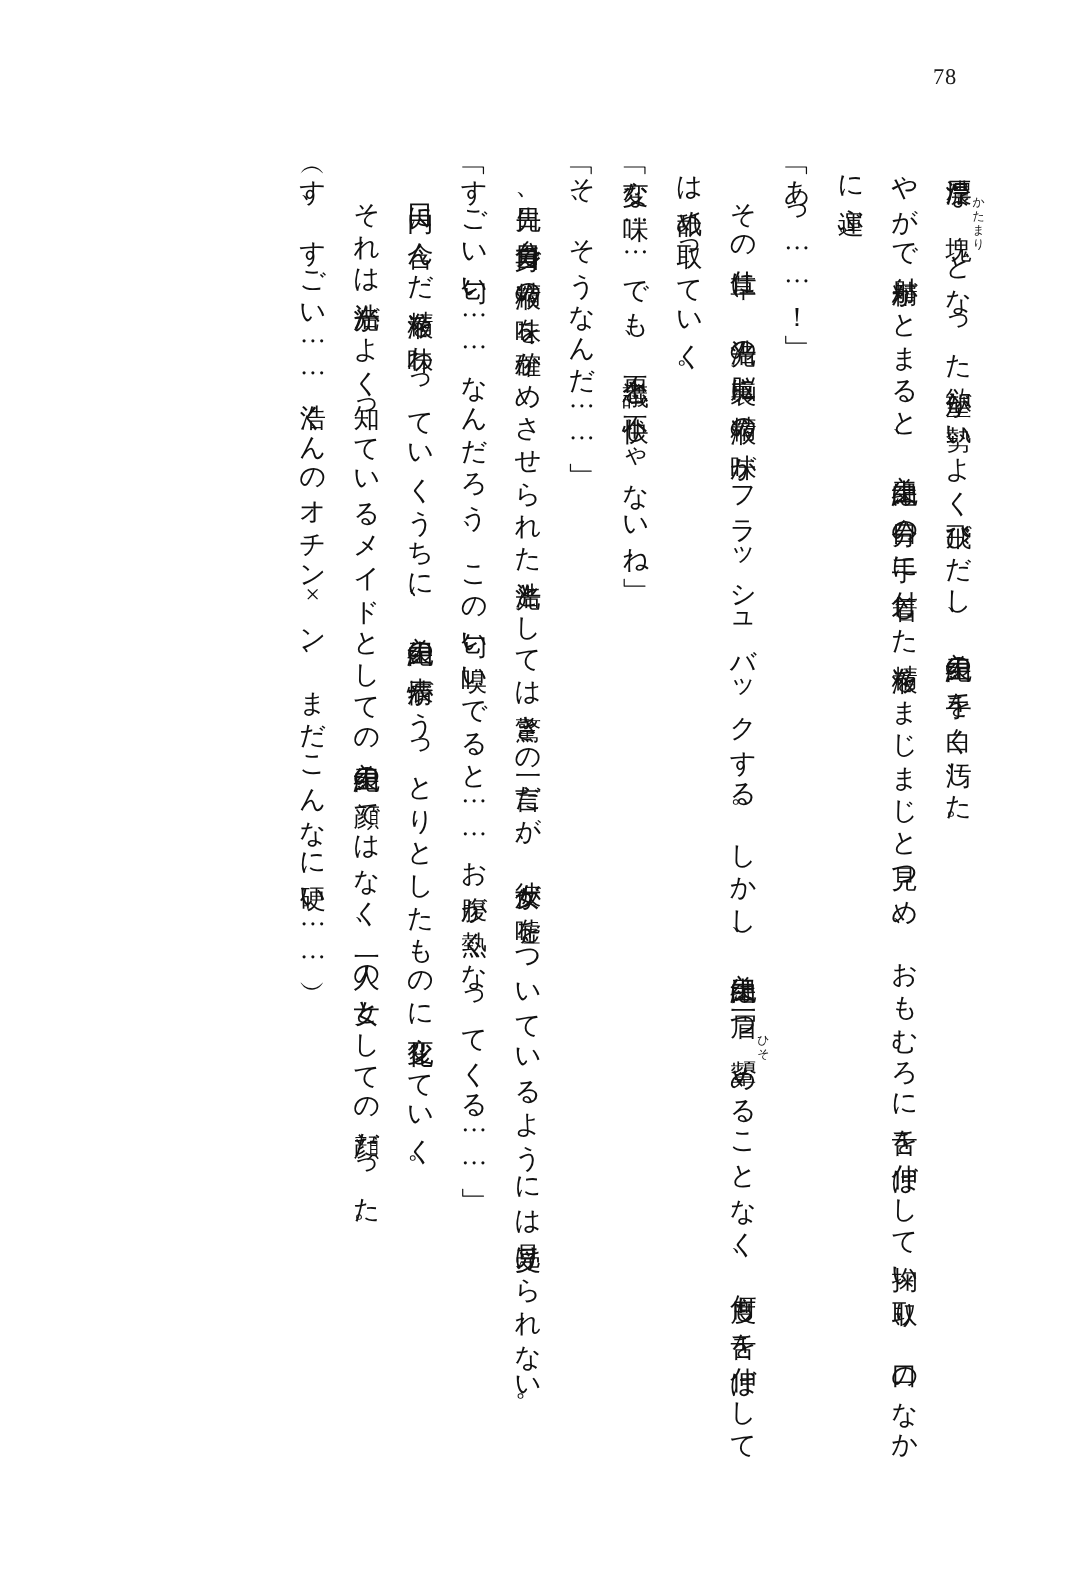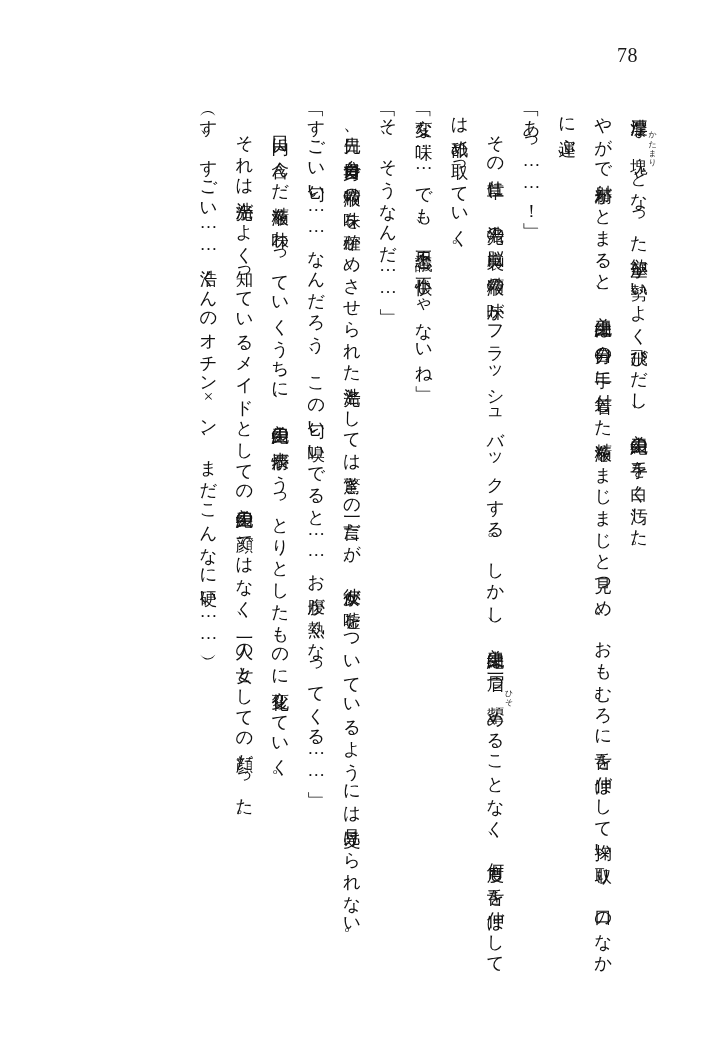--- a/index.html
+++ b/index.html
@@ -14,21 +14,21 @@
     position: relative;
     width: 712px;
     height: 1050px;
     background: #ffffff;
     overflow: hidden;
   }
   .page-number {
     position: absolute;
     top: 44px;
     right: 74px;
-    font-size: 20px;
+    font-size: 15px;
     color: #1a1a1a;
     letter-spacing: 0.5px;
   }
   .body-text {
     position: absolute;
     top: 105px;
     right: 56px;
     left: 56px;
     height: 860px;
     writing-mode: vertical-rl;

